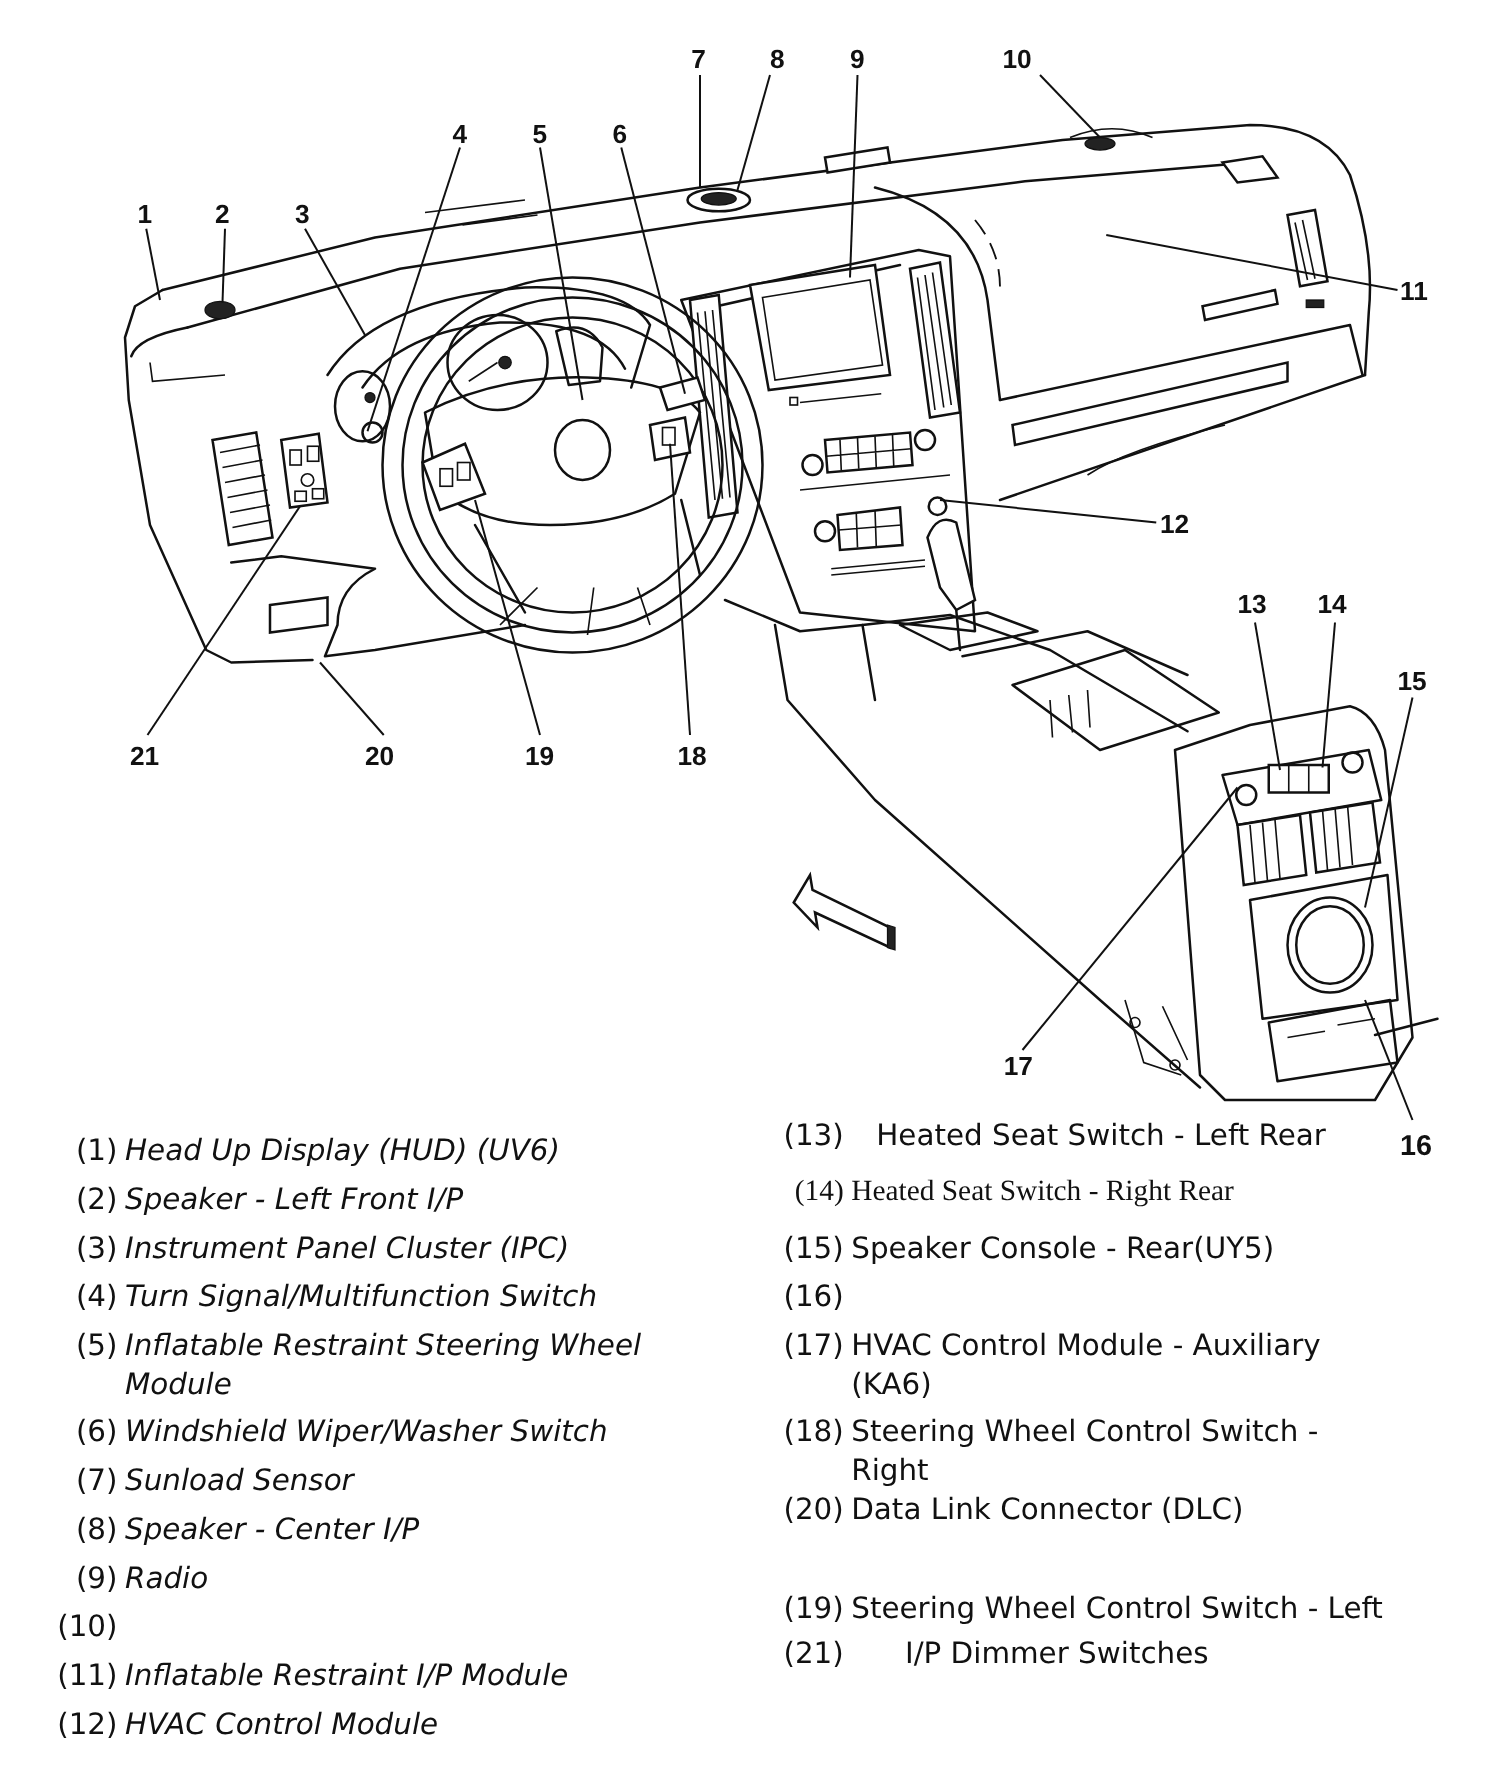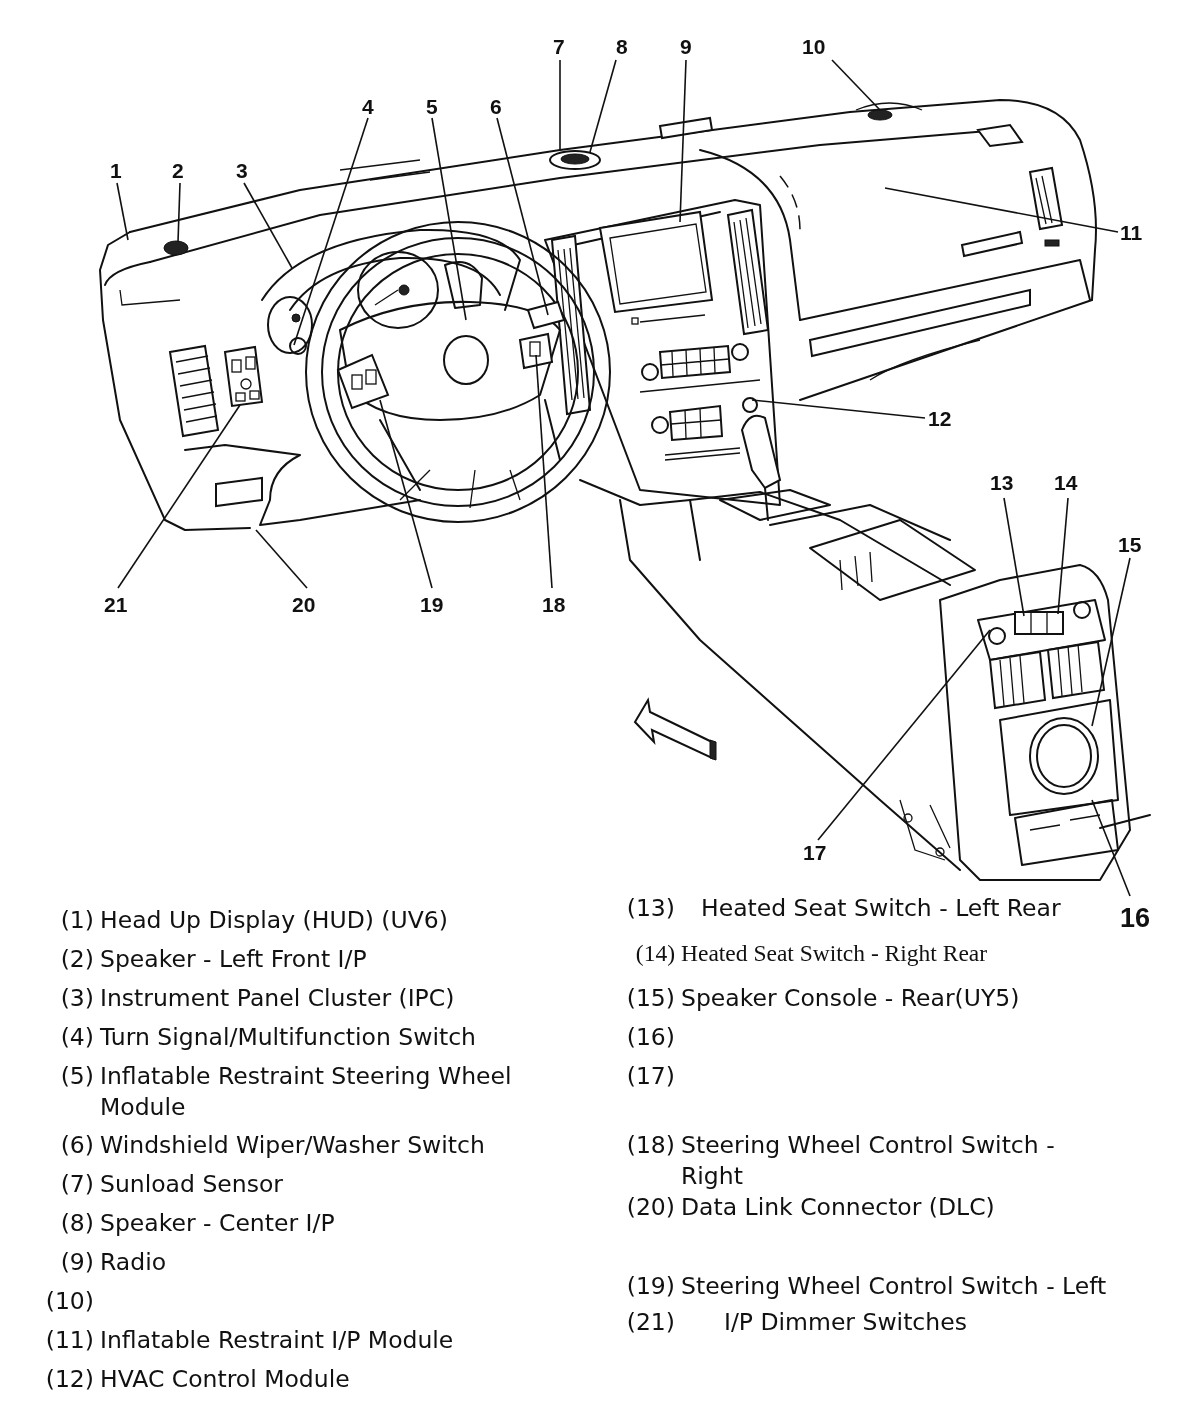--- a/index.html
+++ b/index.html
@@ -10,21 +10,21 @@
   #diagram .leader { fill: none; stroke: #111; stroke-width: 1.6; }
   #diagram .fillw { fill: #fff; stroke: #111; stroke-width: 2; }
   #diagram .dark { fill: #222; stroke: #111; stroke-width: 1; }
   #diagram .dash { fill: none; stroke: #111; stroke-width: 1.5; stroke-dasharray: 14 8; }
   .callout { font-family: "Liberation Sans", sans-serif; font-weight: bold; font-size: 21px; fill: #111; }
   .legend { position: absolute; top: 0; left: 0; width: 1200px; height: 1428px; pointer-events: none; }
   .lg-item { position: absolute; display: flex; font-family: "DejaVu Sans", sans-serif; font-size: 23.5px; line-height: 31px; color: #111; pointer-events: auto; }
   .lg-num { display: inline-block; text-align: right; white-space: pre; }
   .lg-text { display: inline-block; padding-left: 6px; }
   .col-left .lg-num { width: 62px; }
-  .col-left .lg-text { width: 470px; }
+  .col-left .lg-text { width: 470px; font-style: italic; }
   .col-right .lg-num { width: 62px; }
   .col-right .lg-text { width: 440px; }
 </style>
 </head>
 <body>
 
 <svg id="diagram" viewBox="0 0 1200 900" xmlns="http://www.w3.org/2000/svg">
 
   <g>
 
@@ -218,21 +218,21 @@
     <text class="callout" x="1118" y="552">15</text>
     <text class="callout" x="1120" y="922" style="display: none;">16</text>
     <text class="callout" x="803" y="860">17</text>
     <text class="callout" x="542" y="612">18</text>
     <text class="callout" x="420" y="612">19</text>
     <text class="callout" x="292" y="612">20</text>
     <text class="callout" x="104" y="612">21</text>
   </g>
 </svg>
 
-<div style="position:absolute; left:1120px; top:903px; font-family:'Liberation Sans',sans-serif; font-weight:bold; font-size:27px;">16</div>
+<div style="position:absolute; left:1120px; top:903px; font-family:'Liberation Sans',sans-serif; font-weight:bold; font-size:23px;">16</div>
 
 <div class="legend">
   <div class="col-left">
     <div class="lg-item" style="left:32px; top:905px;">
         <span class="lg-num">(1)</span>
         <span class="lg-text">Head Up Display (HUD) (UV6)</span>
       </div>
     <div class="lg-item" style="left:32px; top:944px;">
         <span class="lg-num">(2)</span>
         <span class="lg-text">Speaker - Left Front I/P</span>
@@ -289,20 +289,21 @@
       </div>
     <div class="lg-item" style="left:613px; top:983px;">
         <span class="lg-num">(15)</span>
         <span class="lg-text">Speaker Console - Rear(UY5)</span>
       </div>
     <div class="lg-item" style="left:613px; top:1022px;">
         <span class="lg-num">(16)</span>
       </div>
     <div class="lg-item" style="left:613px; top:1061px;">
         <span class="lg-num">(17)</span>
+        <span class="lg-text">HVAC Control Module - Auxiliary (KA6)</span>
       </div>
     <div class="lg-item" style="left:613px; top:1130px;">
         <span class="lg-num">(18)</span>
         <span class="lg-text">Steering Wheel Control Switch - Right</span>
       </div>
     <div class="lg-item" style="left:613px; top:1271px;">
         <span class="lg-num">(19)</span>
         <span class="lg-text">Steering Wheel Control Switch - Left</span>
       </div>
     <div class="lg-item" style="left:613px; top:1192px;">

